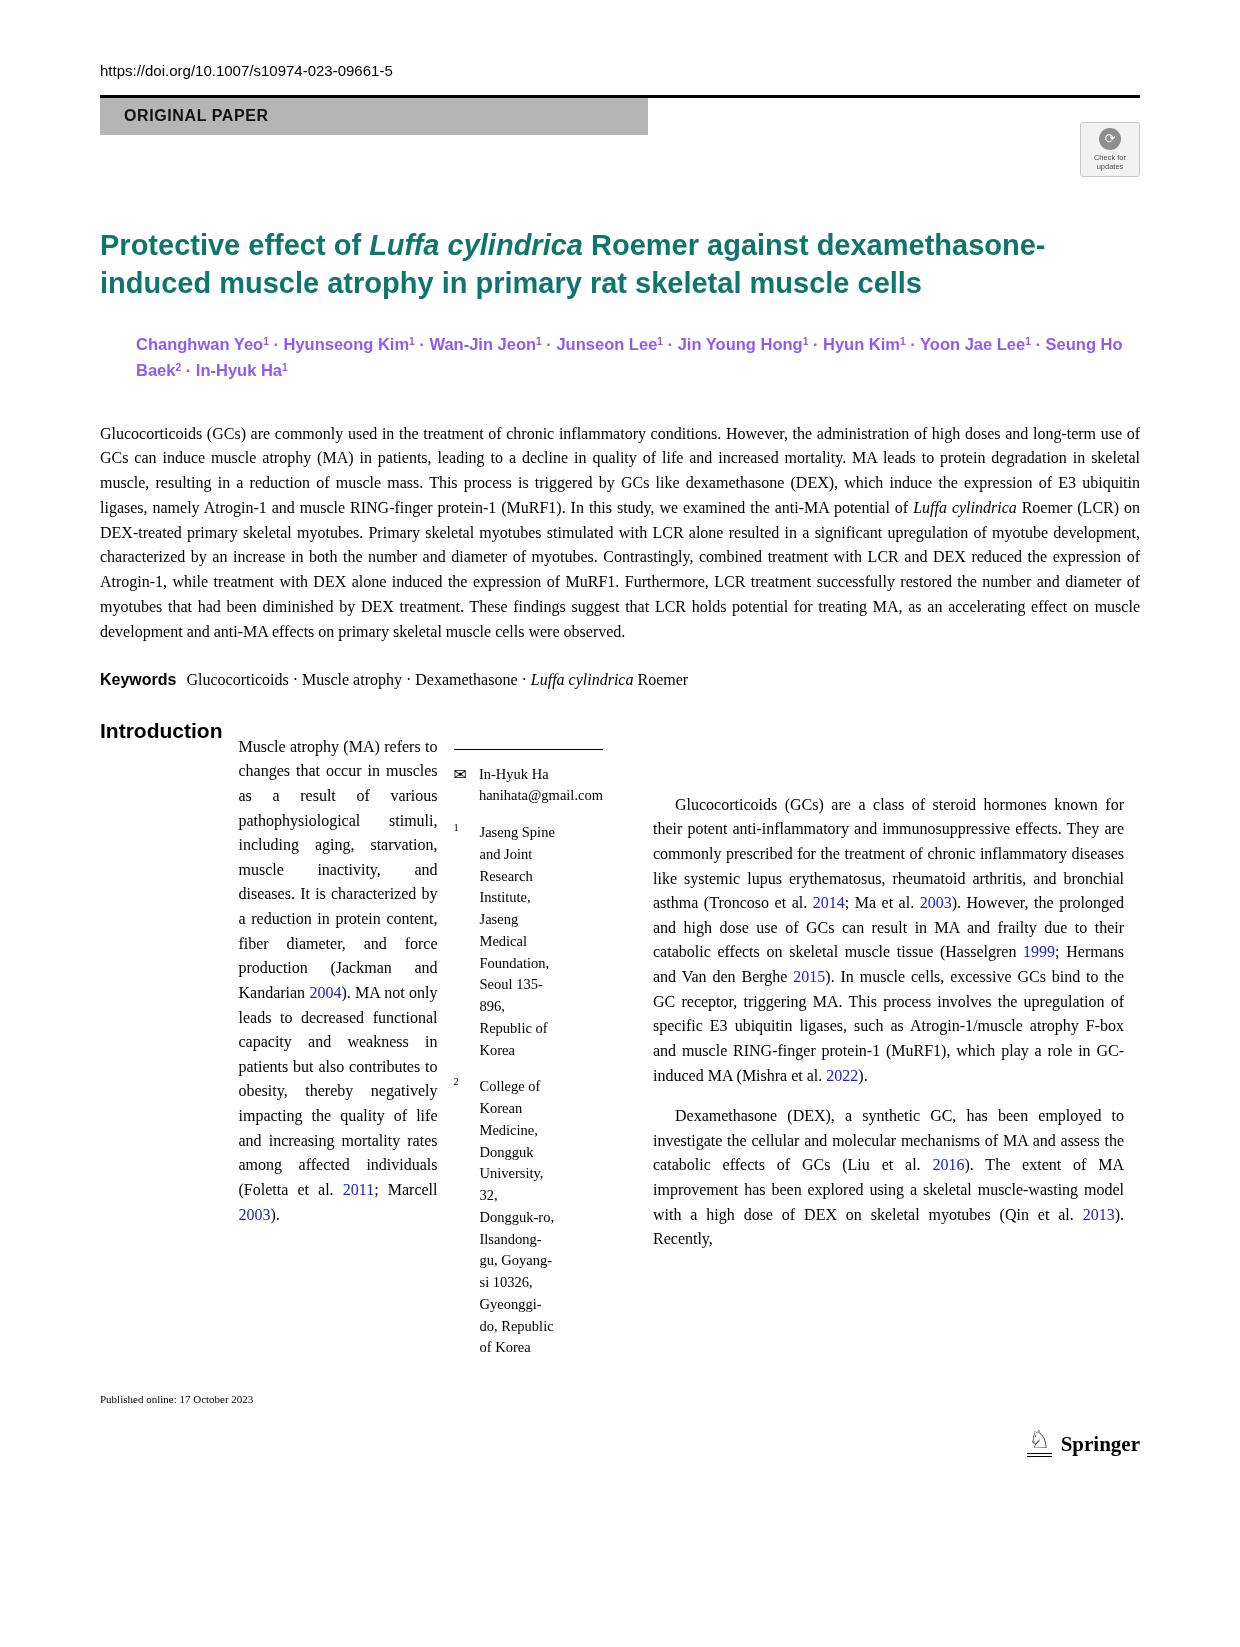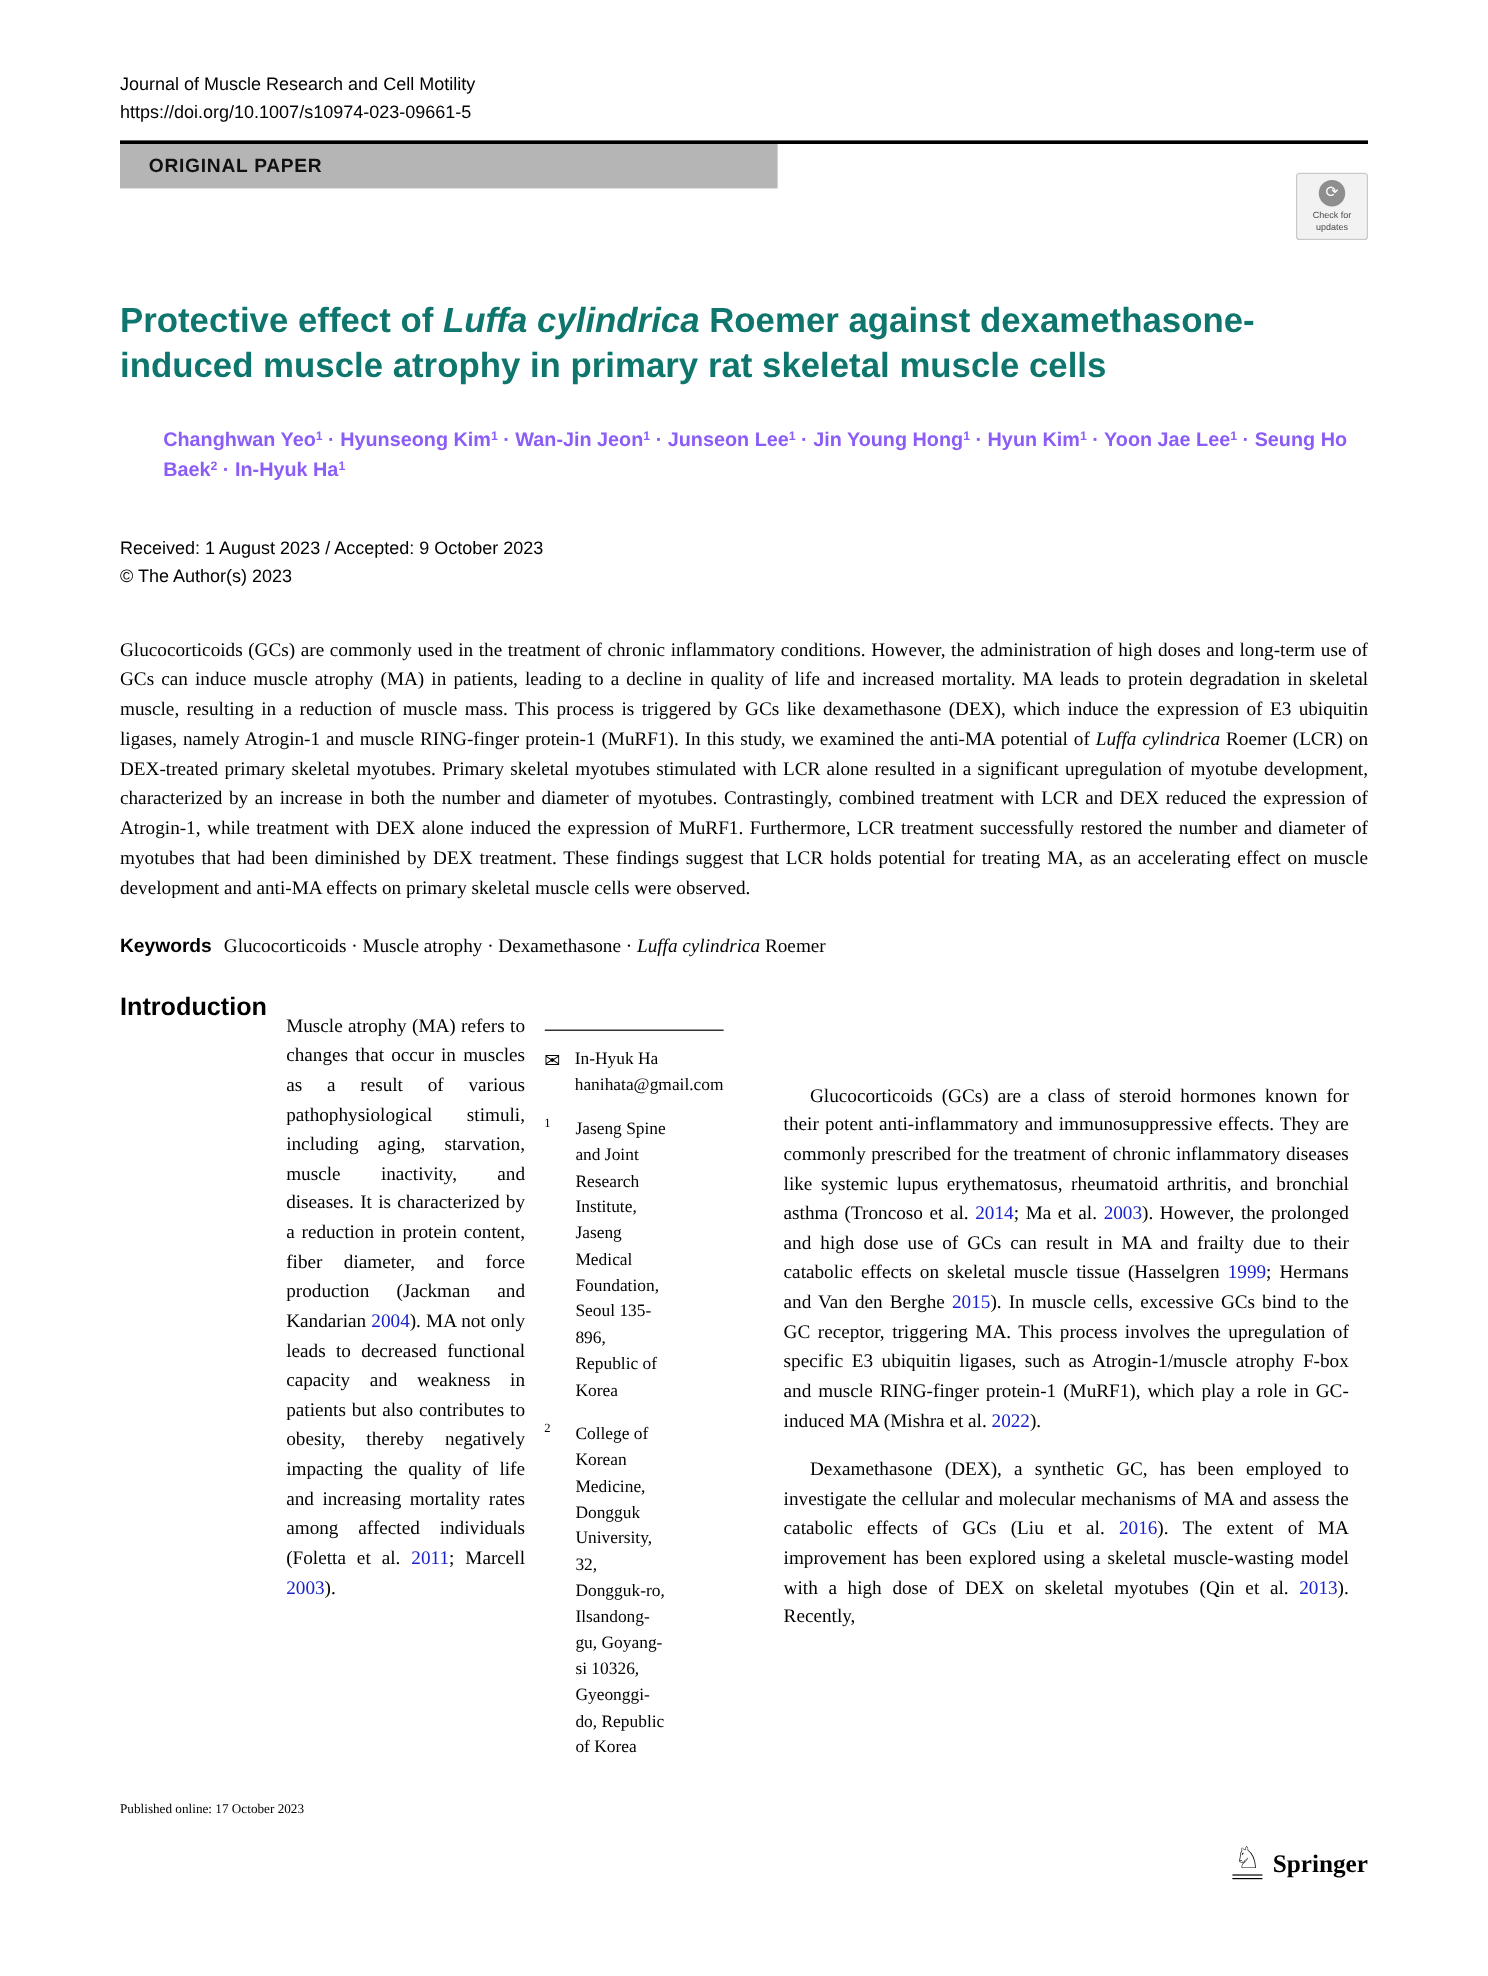--- a/index.html
+++ b/index.html
@@ -97,45 +97,40 @@
   .run-i { font-style: italic; }
   .run-a { color: var(--link-color, #1a22cc); }
   .run-sup { font-size: 62%; position: relative; top: -0.5em; }
 </style>
 </head>
 <body>
 
 <div class="page">
 
   <div class="journal-head">
-    <div>Journal of Muscle Research and Cell Motility</div>
     <div>https://doi.org/10.1007/s10974-023-09661-5</div>
   </div>
 
   <div class="banner-row">
     <div class="banner">
       <span class="banner-label">ORIGINAL PAPER</span>
     </div>
     <div class="check-updates">
       <div class="cu-circle">⟳</div>
       <div class="cu-text">
         <div>Check for</div>
         <div>updates</div>
       </div>
     </div>
   </div>
 
   <h1 class="title"><span>Protective effect of </span><span class="run-i">Luffa cylindrica</span><span> Roemer against dexamethasone-induced muscle atrophy in primary rat skeletal muscle cells</span></h1>
 
   <div class="authors"><span>Changhwan Yeo</span><span class="run-sup">1</span><span> · Hyunseong Kim</span><span class="run-sup">1</span><span> · Wan-Jin Jeon</span><span class="run-sup">1</span><span> · Junseon Lee</span><span class="run-sup">1</span><span> · Jin Young Hong</span><span class="run-sup">1</span><span> · Hyun Kim</span><span class="run-sup">1</span><span> · Yoon Jae Lee</span><span class="run-sup">1</span><span> · Seung Ho Baek</span><span class="run-sup">2</span><span> · In-Hyuk Ha</span><span class="run-sup">1</span></div>
 
-  <div class="dates">
-    <div>Received: 1 August 2023 / Accepted: 9 October 2023</div>
-    <div>© The Author(s) 2023</div>
-  </div>
 
   <section class="abstract">
     <p class="abs-text"><span>Glucocorticoids (GCs) are commonly used in the treatment of chronic inflammatory conditions. However, the administration of high doses and long-term use of GCs can induce muscle atrophy (MA) in patients, leading to a decline in quality of life and increased mortality. MA leads to protein degradation in skeletal muscle, resulting in a reduction of muscle mass. This process is triggered by GCs like dexamethasone (DEX), which induce the expression of E3 ubiquitin ligases, namely Atrogin-1 and muscle RING-finger protein-1 (MuRF1). In this study, we examined the anti-MA potential of </span><span class="run-i">Luffa cylindrica</span><span> Roemer (LCR) on DEX-treated primary skeletal myotubes. Primary skeletal myotubes stimulated with LCR alone resulted in a significant upregulation of myotube development, characterized by an increase in both the number and diameter of myotubes. Contrastingly, combined treatment with LCR and DEX reduced the expression of Atrogin-1, while treatment with DEX alone induced the expression of MuRF1. Furthermore, LCR treatment successfully restored the number and diameter of myotubes that had been diminished by DEX treatment. These findings suggest that LCR holds potential for treating MA, as an accelerating effect on muscle development and anti-MA effects on primary skeletal muscle cells were observed.</span></p>
     <p class="keywords">
       <span class="kw-label">Keywords</span><span><span>Glucocorticoids · Muscle atrophy · Dexamethasone · </span><span class="run-i">Luffa cylindrica</span><span> Roemer</span></span>
     </p>
   </section>
 
   <section class="body-cols">
     <div class="col col-left">

